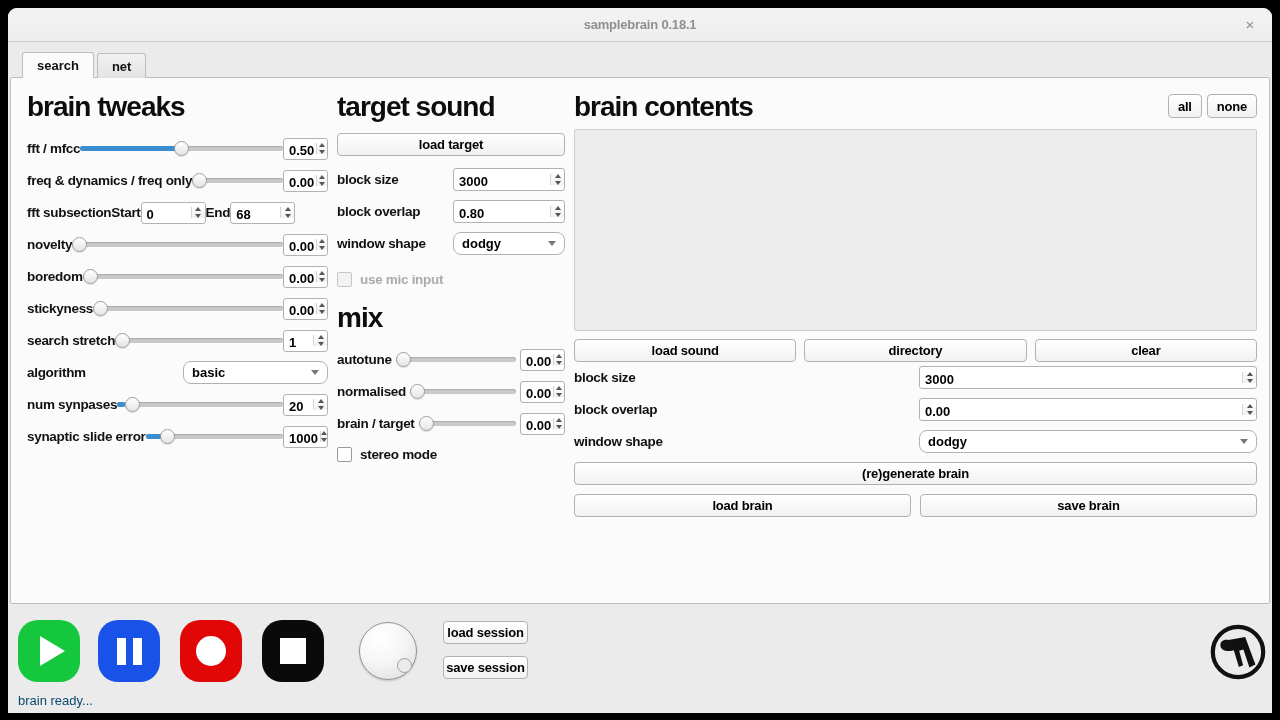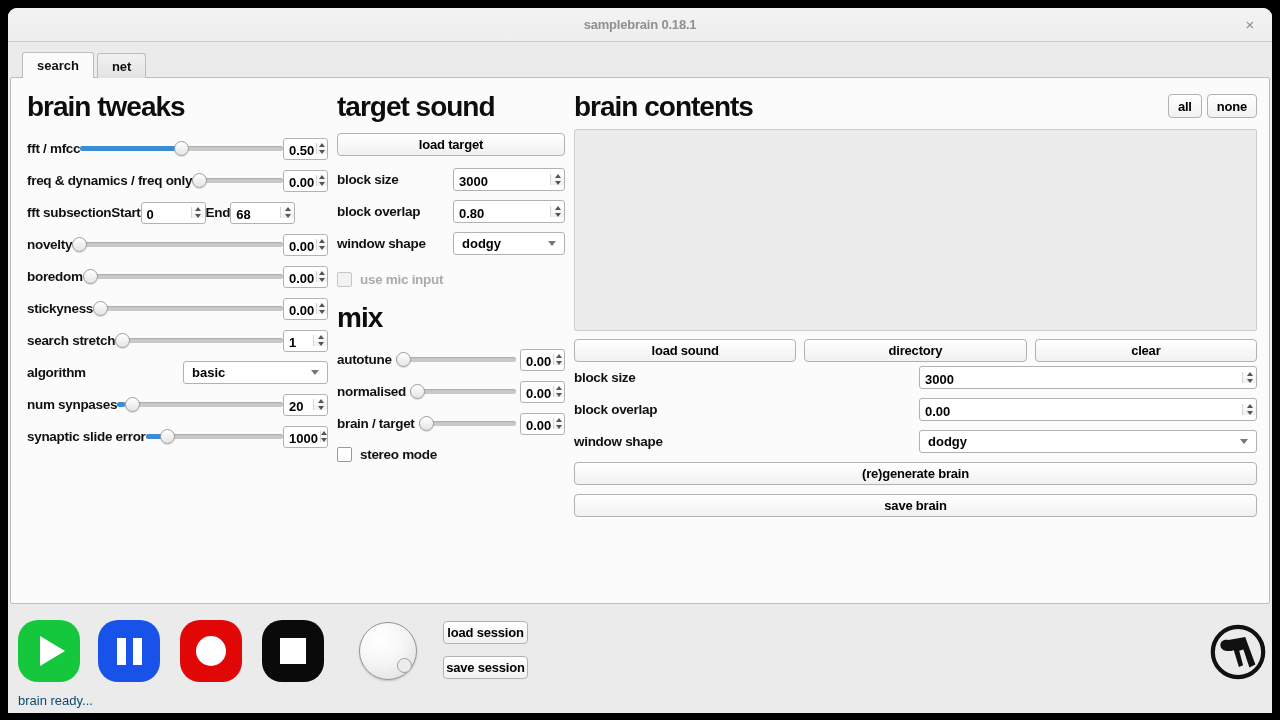--- a/index.html
+++ b/index.html
@@ -47,21 +47,21 @@
   .spin .spin-val { flex:1; font-size:13px; font-weight:bold; color:#000; padding:3px 2px 0 5px; white-space:nowrap; }
   .spin-btns { width:14px; border-left:1px solid #d5d5d5; display:flex; flex-direction:column;
                align-items:center; justify-content:center; gap:3px; background:linear-gradient(#fdfdfd,#f0f0f0); }
   .tri-up { width:0; height:0; border-left:3.5px solid transparent; border-right:3.5px solid transparent;
             border-bottom:4.5px solid #555; }
   .tri-down { width:0; height:0; border-left:3.5px solid transparent; border-right:3.5px solid transparent;
               border-top:4.5px solid #555; }
   .spin.w45 { width:45px; } .spin.w65 { width:65px; } .spin.w112 { width:112px; } .spin.w338 { width:338px; }
   
   .combo { display:flex; align-items:center; background:#fff; border:1px solid #b2b2b2;
-           border-radius:3px; height:23px; padding:0 8px; flex:none; }
+           border-radius:8px; height:23px; padding:0 8px; flex:none; }
   .combo .combo-val { flex:1; font-size:13px; font-weight:bold; color:#000; }
   .combo-arrow { width:0; height:0; border-left:4.5px solid transparent; border-right:4.5px solid transparent;
                  border-top:5px solid #777; }
   .combo.w145 { width:145px; } .combo.w112 { width:112px; } .combo.w338 { width:338px; }
   
   .btn { height:23px; background:linear-gradient(#ffffff,#f1f1f1); border:1px solid #b2b2b2;
          border-radius:4px; font-size:13px; font-weight:bold; color:#000;
          display:flex; align-items:center; justify-content:center;
          font-family:"Liberation Sans","DejaVu Sans",sans-serif; letter-spacing:-0.2px; }
   .btn.small { height:24px; padding:0 9px; }
@@ -428,20 +428,21 @@
         <span class="lbl">window shape</span>
         <div class="combo w338">
           <span class="combo-val">dodgy</span>
           <span class="combo-arrow"></span>
         </div>
       </div>
 
       <div class="btn full" style="margin-top:4px;">(re)generate brain</div>
 
       <div class="bc-two">
+        <div class="btn">load brain</div>
         <div class="btn">save brain</div>
       </div>
     </div>
   </div>
 
   <div class="transport">
     <div class="tbtn play-btn">
       <div class="play-icon"></div>
     </div>
     <div class="tbtn pause-btn">

